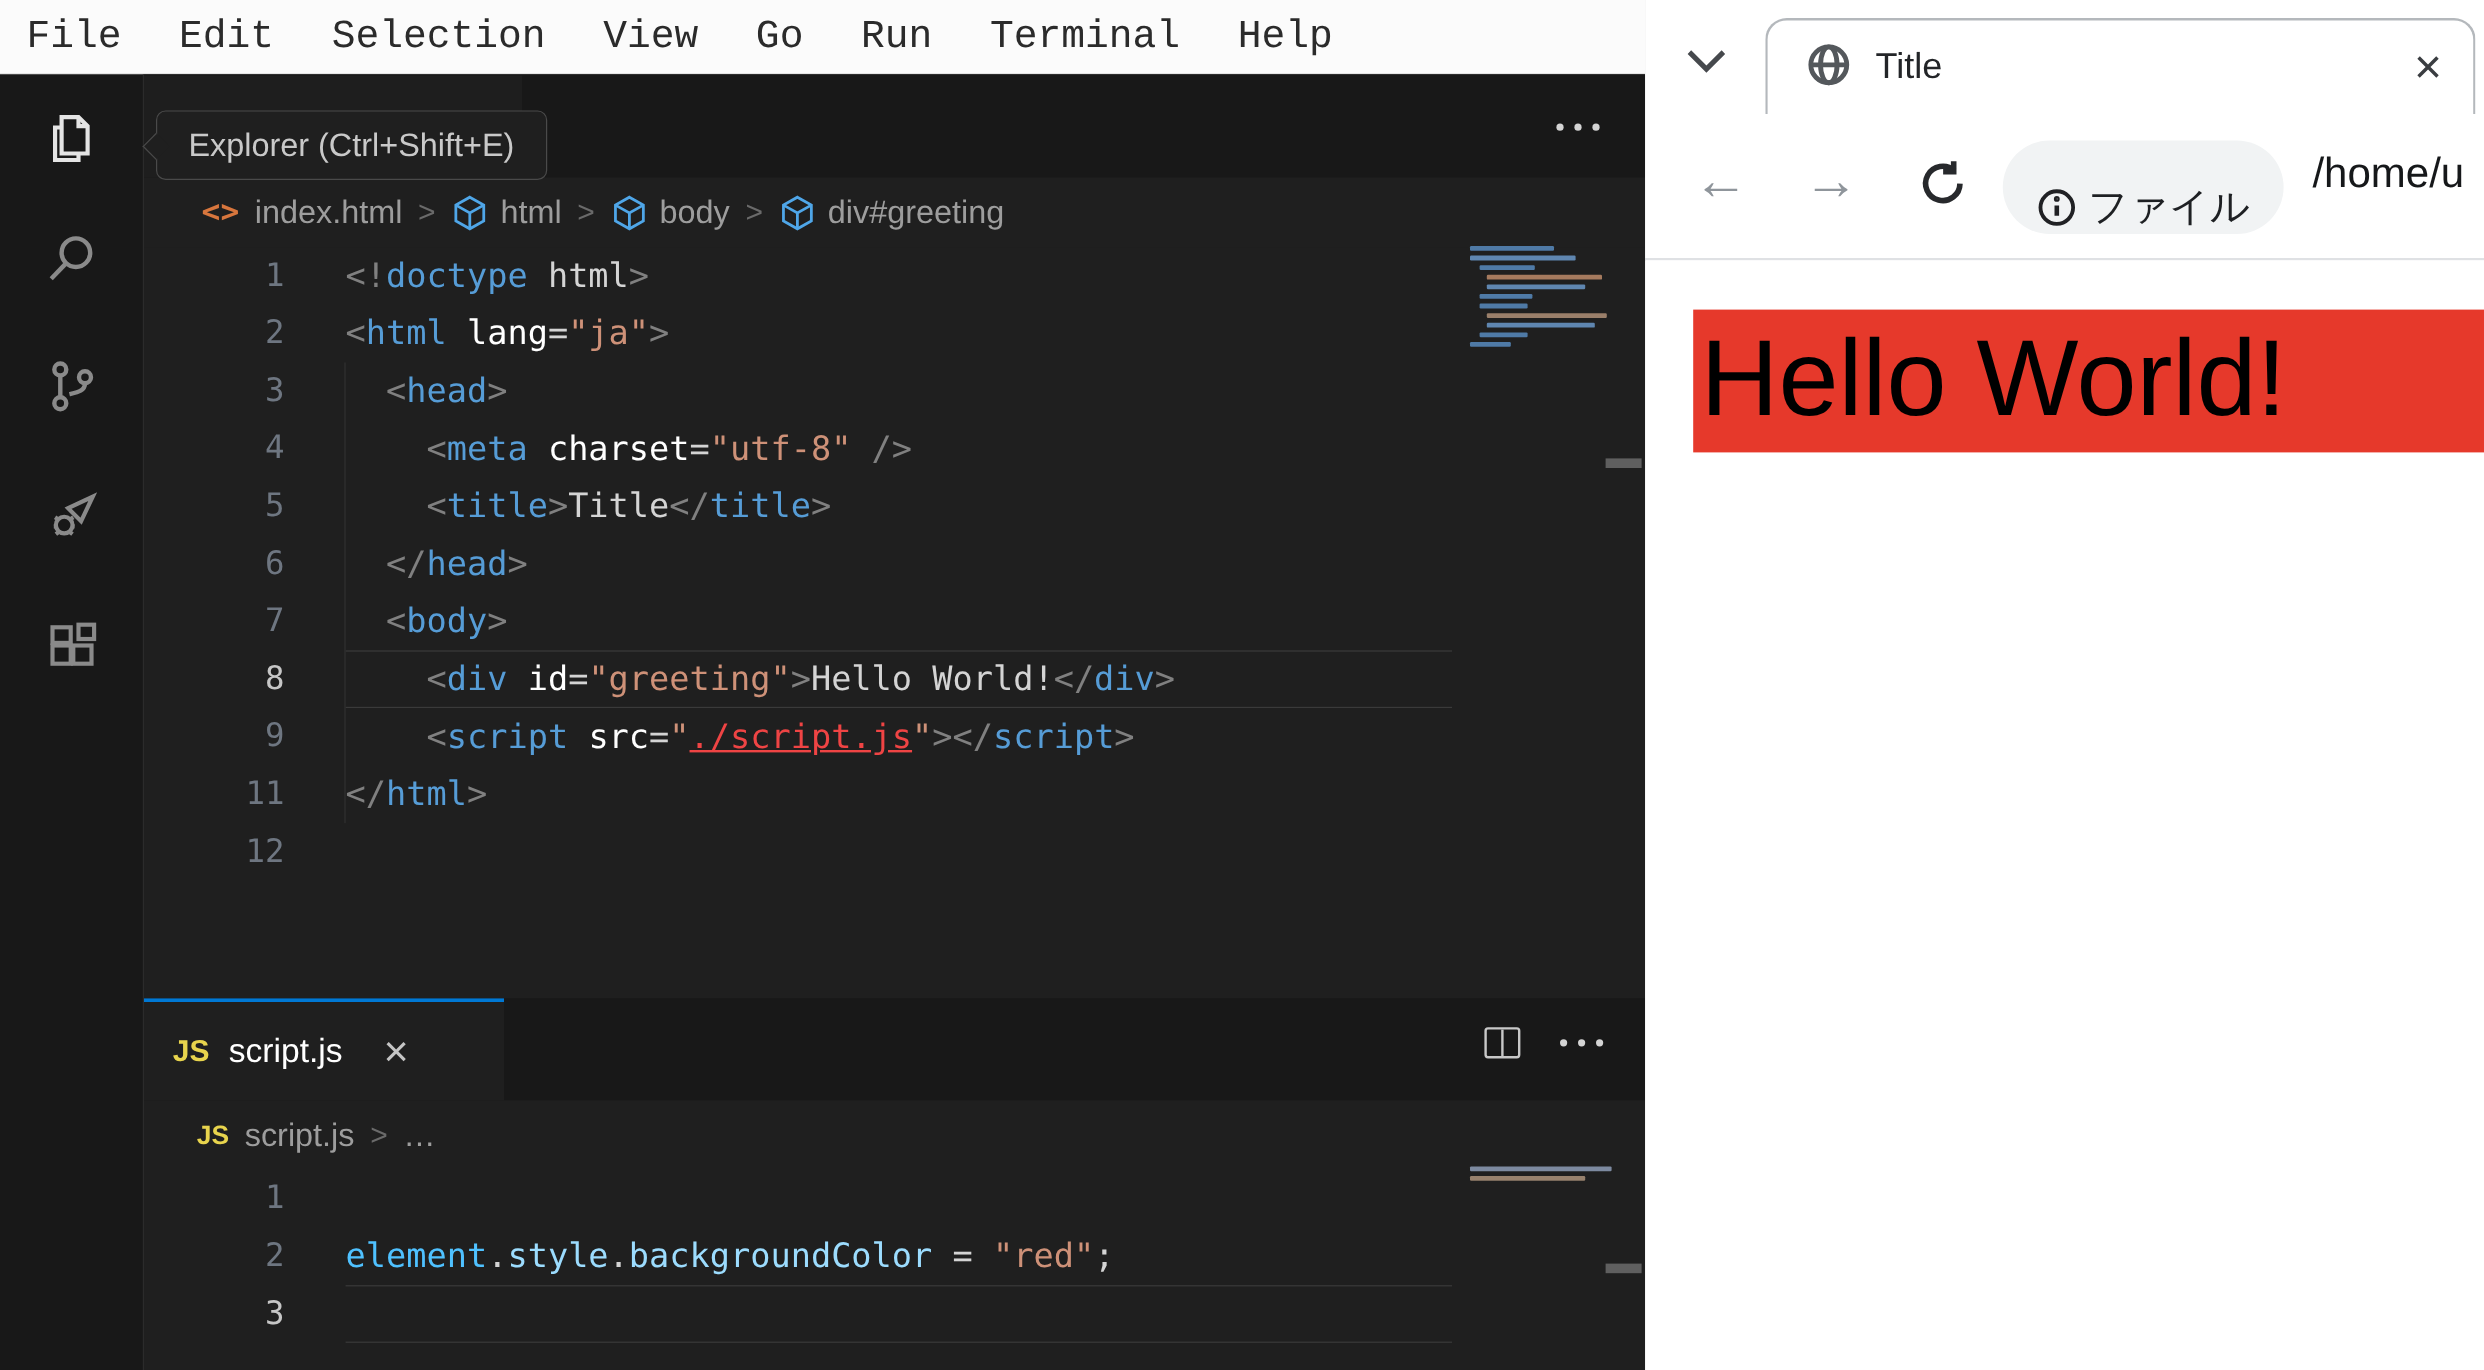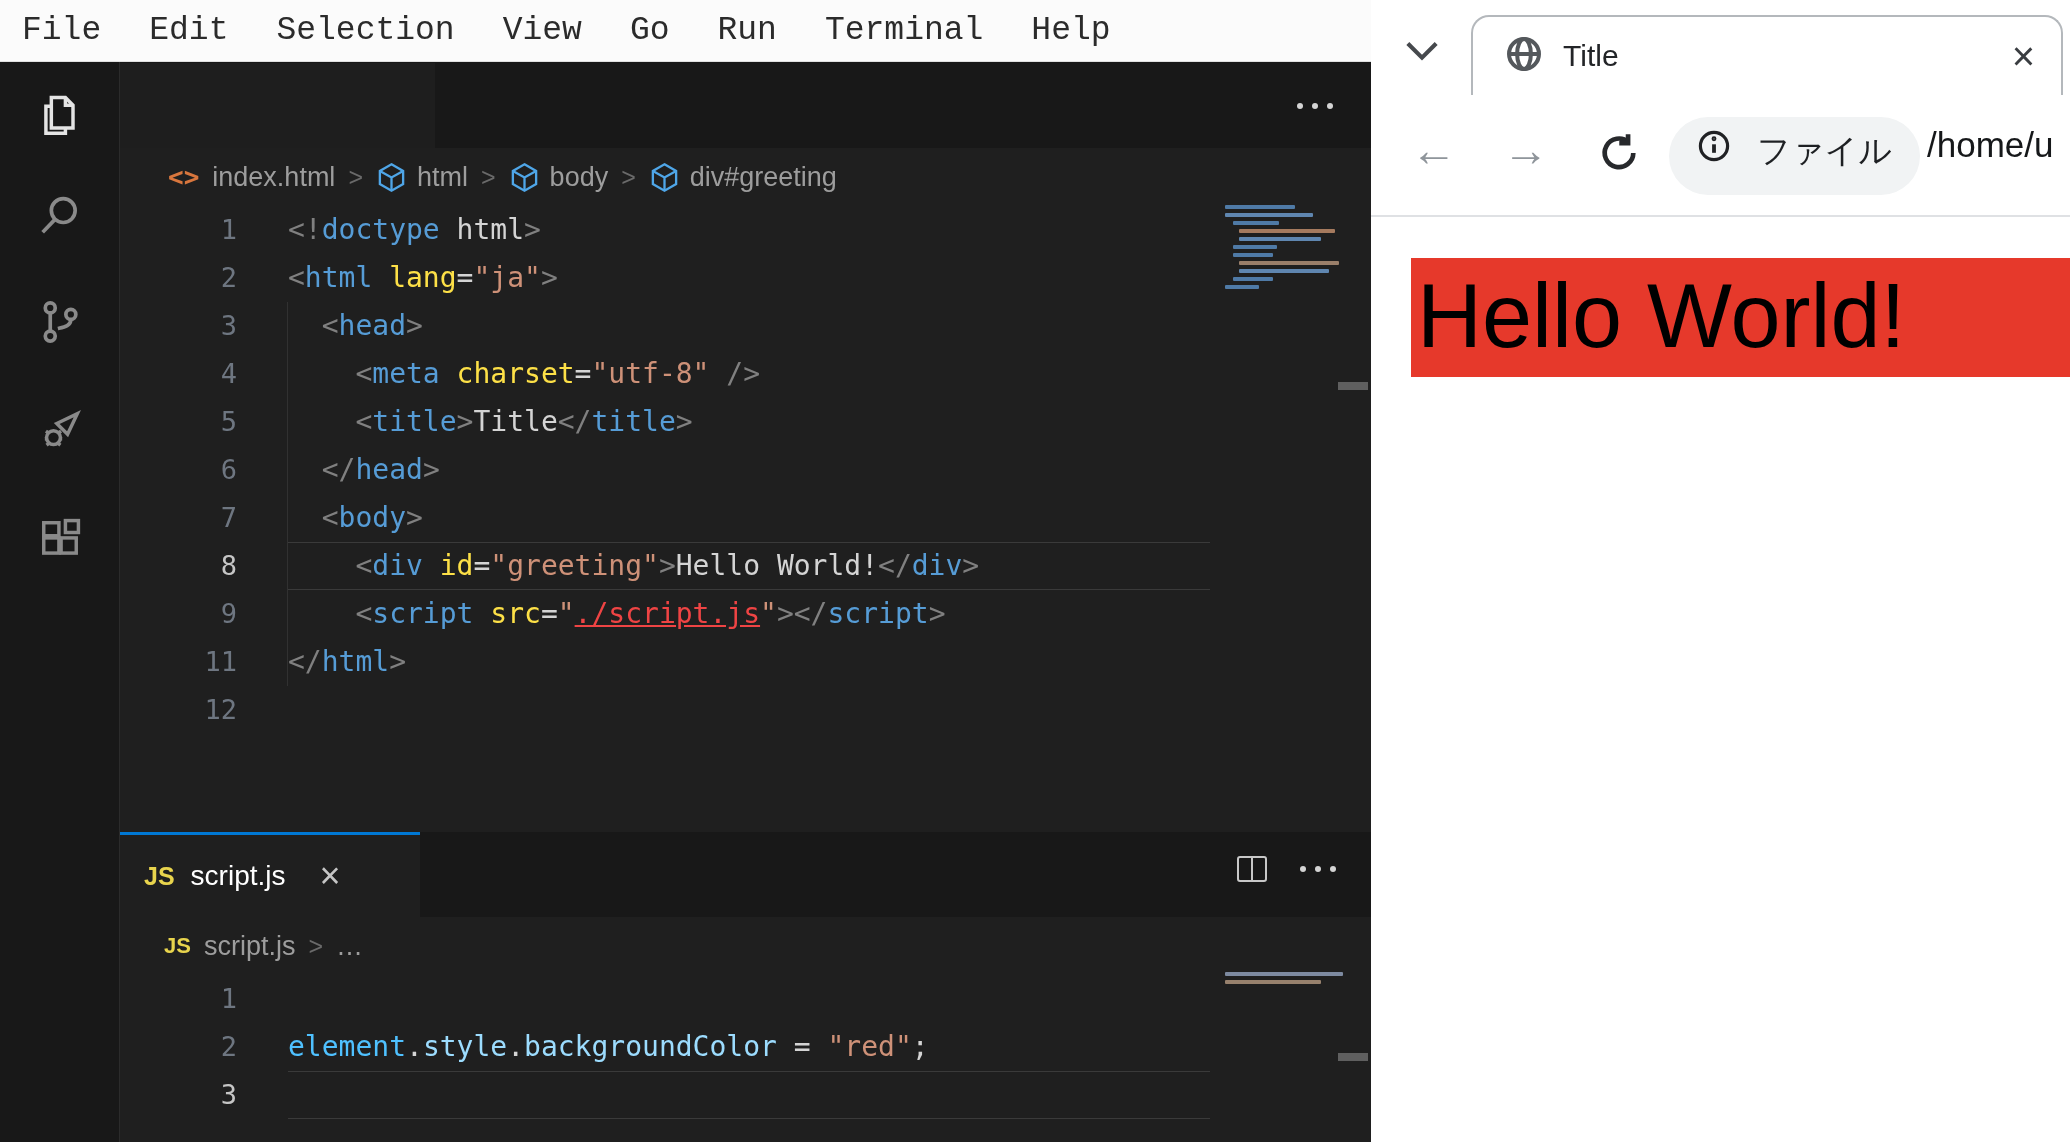--- a/index.html
+++ b/index.html
@@ -53,21 +53,21 @@
   #code-top  { top:144px; }
   #code-bot  { top:143px; }
   .line { position:relative; display:flex; height:48px; }
   .ln { width:150px; text-align:right; padding-right:33px; font-family:"DejaVu Sans Mono",monospace;
         font-size:27px; line-height:48px; color:#6e7681; }
   .line.active .ln { color:#c6c6c6; }
   .code { font-family:"DejaVu Sans Mono",monospace; font-size:28px; line-height:48px;
           white-space:pre; padding-left:18px; }
   .hl { position:absolute; left:168px; width:922px; height:48px;
         border-top:1px solid #3a3a3a; border-bottom:1px solid #3a3a3a; pointer-events:none; }
-  .tk-p{color:#808080}.tk-t{color:#569cd6}.tk-a{color:#fde047}.tk-s{color:#ce9178}
+  .tk-p{color:#808080}.tk-t{color:#569cd6}.tk-a{color:#ffffff}.tk-s{color:#ce9178}
   .tk-w{color:#d4d4d4}.tk-f{color:#dcdcaa}.tk-b{color:#ffd700}.tk-k{color:#569cd6}
   .tk-v{color:#9cdcfe}.tk-c{color:#4fc1ff}
   .tk-u{color:#ef4444;text-decoration:underline}
 
   .indent-guide { position:absolute; width:1px; background:#313131; }
 
   .minimap { position:absolute; left:1105px; width:130px; }
   #minimap-top { top:143px; } #minimap-bot { top:140px; }
   .mm-row { height:4px; margin-bottom:4px; border-radius:1px; }
   .ovr-mark { position:absolute; left:1218px; width:30px; height:8px; background:#5f5f5f; }
@@ -87,21 +87,21 @@
           border:2px solid #b4b8bc; border-bottom:none; border-radius:18px 18px 0 0;
           display:flex; align-items:center; padding:0 26px 0 32px; gap:20px; }
   #btab-title { font-size:30px; color:#232528; flex:1; }
   #btab-close { font-size:40px; color:#3a3d41; line-height:1; }
 
   #btoolbar { position:absolute; left:0; top:95px; width:100%; height:120px; background:#fff; }
   .nav-arrow { position:absolute; top:28px; font-size:46px; color:#8f959b; }
   #nav-back { left:40px; } #nav-fwd { left:132px; }
   #nav-reload { position:absolute; left:226px; top:36px; width:44px; height:44px; }
   #chip { position:absolute; left:298px; top:22px; height:78px; border-radius:39px; background:#f1f3f4;
-          display:flex; align-items:flex-start; padding:12px 28px; gap:26px; }
+          display:flex; align-items:flex-end; padding:0 28px; gap:9px; }
   #chip-label { font-size:33px; color:#1e2023; }
   #url-text { position:absolute; left:556px; top:30px; font-size:35px; color:#16181a; white-space:nowrap; }
   #toolbar-hairline { position:absolute; left:0; top:215px; width:100%; height:2px; background:#dfe1e4; }
 
   #page { position:absolute; left:0; top:217px; width:100%; height:925px; background:#fff; overflow:hidden; }
   #greeting-div { position:absolute; left:40px; top:41px; width:659px; height:119px; background:#e6392b;
                   color:#000; font-size:90px; line-height:117px; padding-left:6px; white-space:nowrap; }
 </style>
 </head>
 <body>
@@ -295,20 +295,24 @@
             <div class="code"></div>
           </div>
         </div>
       <div id="minimap-bot" class="minimap">
         <div class="mm-row" style="width:118px;background:#7d8aa0"></div>
         <div class="mm-row" style="width:96px;background:#97816d"></div>
       </div>
       <div id="mark-bot" class="ovr-mark"></div>
     </div>
 
+    <div id="tooltip">
+      <span class="arrow"></span>
+      <span>Explorer (Ctrl+Shift+E)</span>
+    </div>
   </div>
 
   <div id="browser">
     <div id="tabstrip">
       <span id="tab-search">
         <svg viewBox="0 0 18 11" width="34" height="22" fill="none" stroke="#46494d" stroke-width="2.2">
           <polyline points="1.5,1.5 9,9 16.5,1.5"></polyline>
         </svg>
       </span>
       <div id="btab">

